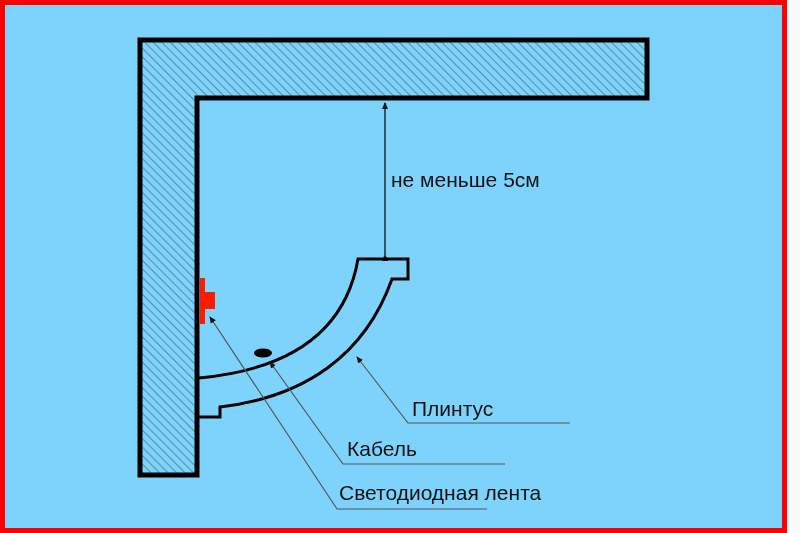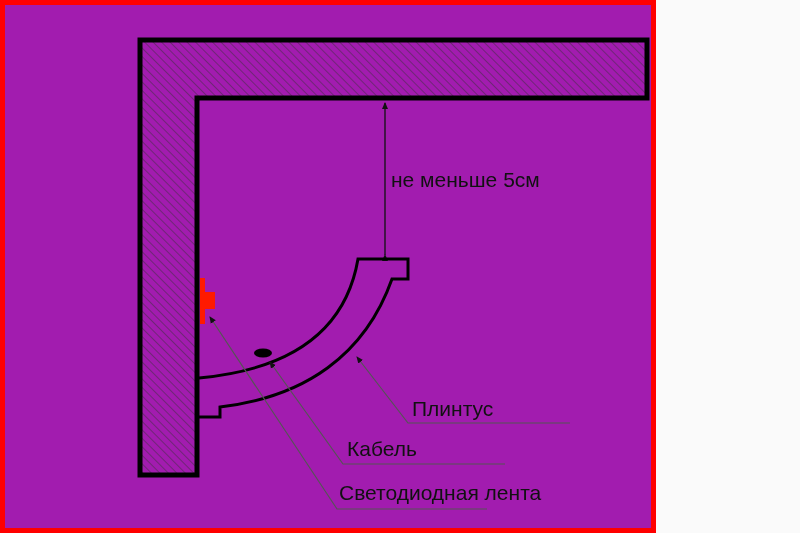--- a/index.html
+++ b/index.html
@@ -1,17 +1,17 @@
 <!DOCTYPE html>
 <html><head>
 <meta charset="utf-8">
 <style>
   html,body{margin:0;padding:0;}
   body{width:800px;height:533px;overflow:hidden;background:#fafafa;}
-  .frame{position:relative;width:656px;height:533px;box-sizing:border-box;border:5px solid #ff0000;background:#a21caf;}
+  .frame{position:relative;width:787px;height:533px;box-sizing:border-box;border:5px solid #ff0000;background:#7dd3fc;}
   svg{position:absolute;left:0;top:0;}
   .lbl{font-family:"Liberation Sans",sans-serif;font-size:21px;fill:#111;}
 </style>
 </head>
 <body>
 
 <div class="frame">
 <svg width="800" height="533" viewBox="0 0 800 533">
   <defs>
     <pattern id="hatch" width="6" height="6" patternUnits="userSpaceOnUse" patternTransform="rotate(-45)">

